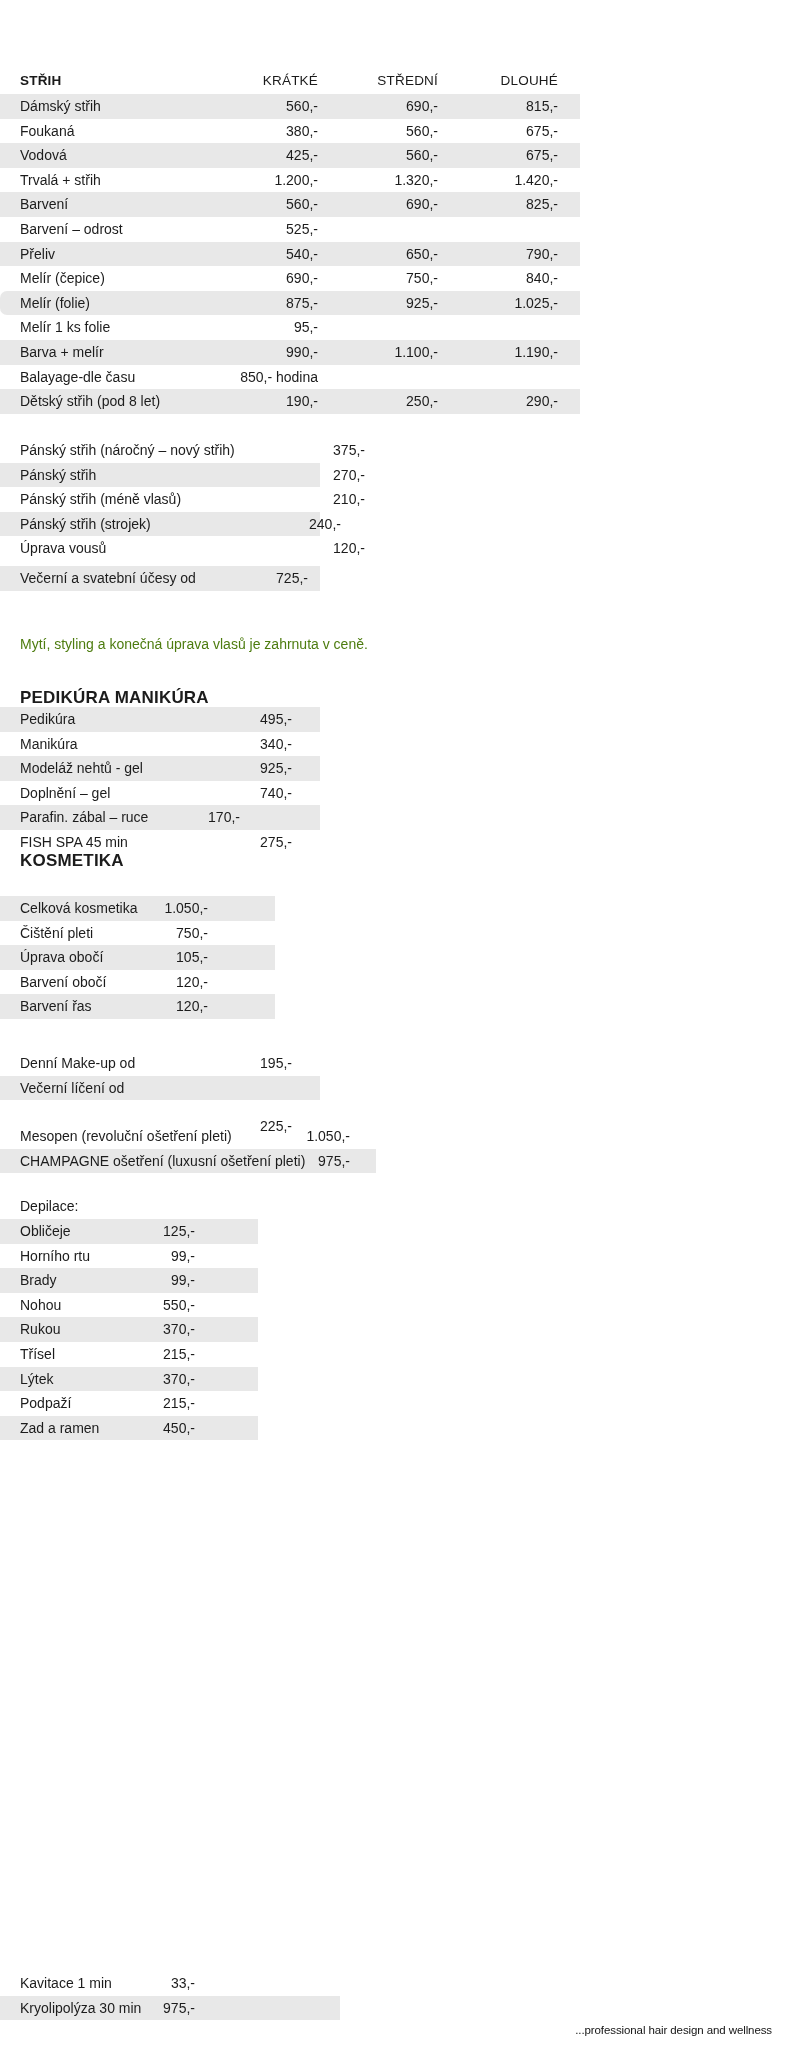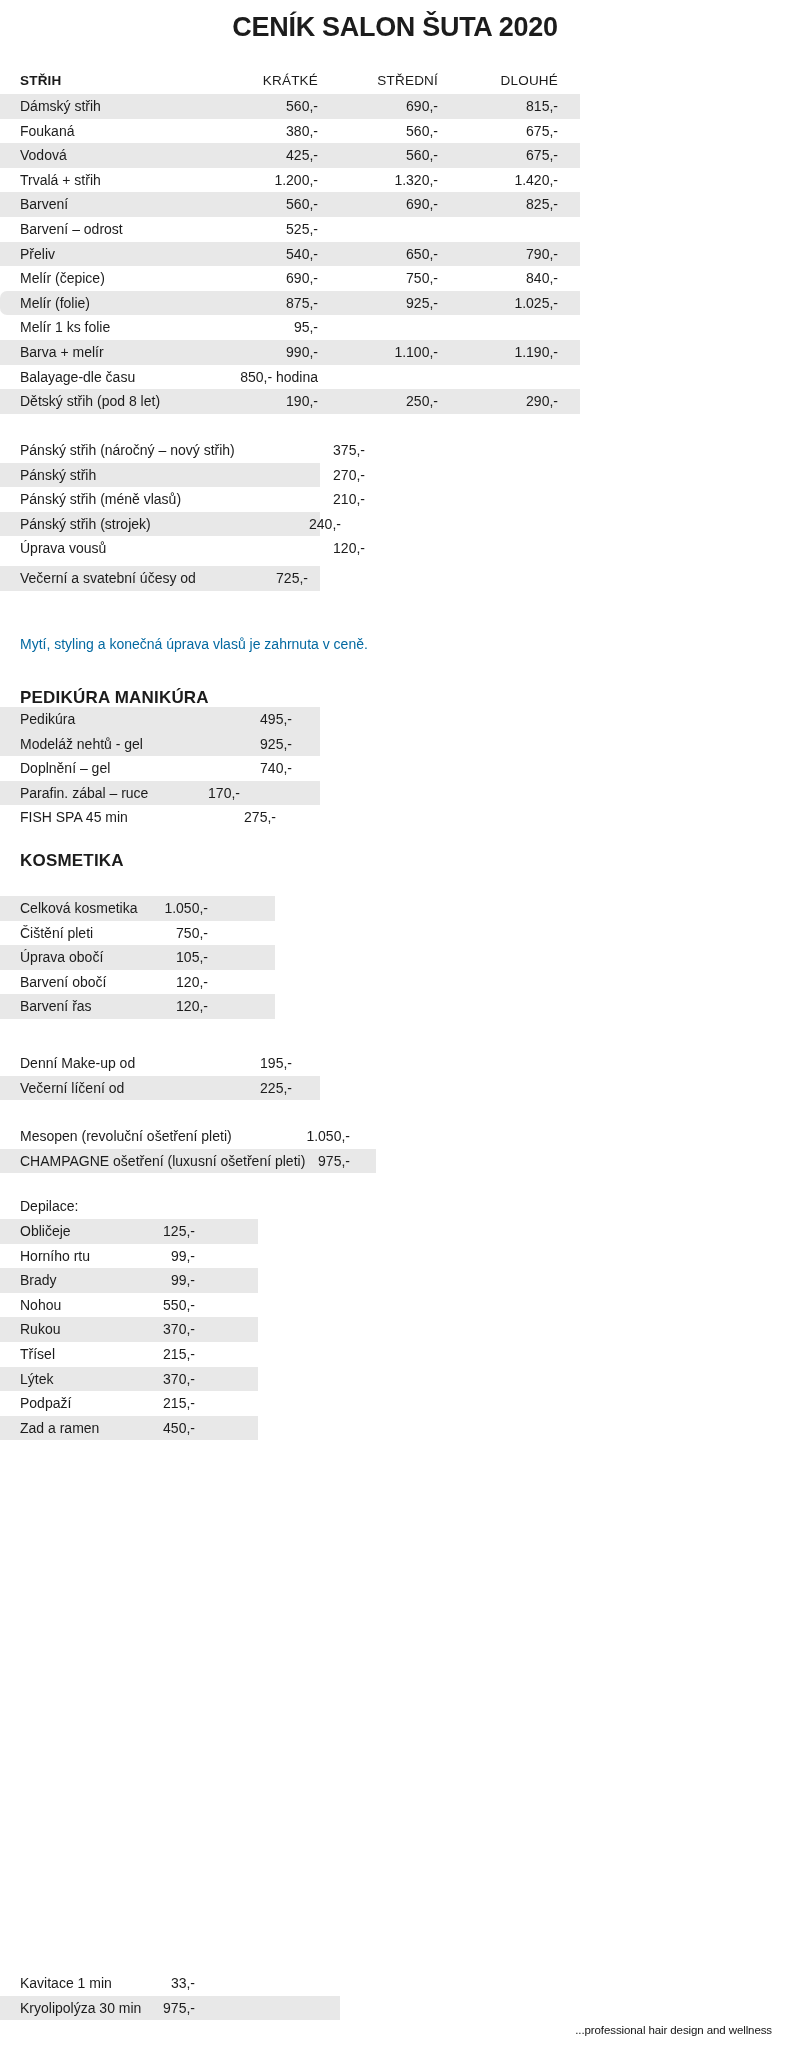--- a/index.html
+++ b/index.html
@@ -73,21 +73,21 @@
     left: 20px;
     font-size: 17px;
     font-weight: bold;
     letter-spacing: 0.2px;
     color: #1c1c1c;
   }
   .note {
     position: absolute;
     left: 20px;
     font-size: 14px;
-    color: #0369a1;
+    color: #4d7c0f;
   }
   .plainline {
     position: absolute;
     left: 20px;
     font-size: 14px;
   }
   
   .logo {
     position: absolute;
     right: 18px;
@@ -112,21 +112,20 @@
     margin-top: 2px;
     letter-spacing: -0.1px;
     white-space: nowrap;
   }
 </style>
 </head>
 <body>
 
 <div class="page">
 
-  <div class="title">CENÍK SALON ŠUTA 2020</div>
 
   <div class="rows" id="hair-table" style="top:68px;">
       <div class="headrow">
         <span class="lbl">STŘIH</span>
         <span class="c1" style="left:228px;width:90px;">KRÁTKÉ VLASY</span>
         <span class="c2" style="left:348px;width:90px;">STŘEDNÍ VLASY</span>
         <span class="c3" style="left:468px;width:90px;">DLOUHÉ VLASY</span>
       </div>
       <div class="row" style="background:linear-gradient(to right,#e8e8e8 0 580px, transparent 580px 100%);">
         <span class="lbl">Dámský střih</span>
@@ -233,35 +232,39 @@
     </div>
 
   <div class="note" style="top:636px;">Mytí, styling a konečná úprava vlasů je zahrnuta v ceně.</div>
 
   <div class="section-head" style="top:688px;">PEDIKÚRA MANIKÚRA</div>
   <div class="rows" id="pedikura-table" style="top:707px;">
       <div class="row" style="background:linear-gradient(to right,#e8e8e8 0 320px, transparent 320px 100%);">
         <span class="lbl">Pedikúra</span>
         <span class="c1" style="left:212px;width:80px;">495,-</span>
       </div>
+      <div class="row">
+        <span class="lbl">Manikúra</span>
+        <span class="c1" style="left:212px;width:80px;">340,-</span>
+      </div>
       <div class="row" style="background:linear-gradient(to right,#e8e8e8 0 320px, transparent 320px 100%);">
         <span class="lbl">Modeláž nehtů  - gel</span>
         <span class="c1" style="left:212px;width:80px;">925,-</span>
       </div>
       <div class="row">
         <span class="lbl">Doplnění – gel</span>
         <span class="c1" style="left:212px;width:80px;">740,-</span>
       </div>
       <div class="row" style="background:linear-gradient(to right,#e8e8e8 0 320px, transparent 320px 100%);">
         <span class="lbl">Parafin. zábal – ruce</span>
         <span class="c1" style="left:160px;width:80px;">170,-</span>
       </div>
       <div class="row">
         <span class="lbl">FISH SPA 45 min</span>
-        <span class="c1" style="left:196px;width:80px;text-align:right;">275,-</span>
+        <span class="c1" style="left:212px;width:80px;text-align:right;">275,-</span>
       </div>
     </div>
 
   <div class="section-head" style="top:851px;">KOSMETIKA</div>
   <div class="rows" id="kosmetika-table" style="top:896px;">
       <div class="row" style="background:linear-gradient(to right,#e8e8e8 0 275px, transparent 275px 100%);">
         <span class="lbl">Celková kosmetika</span>
         <span class="c1" style="left:128px;width:80px;">1.050,-</span>
       </div>
       <div class="row">
@@ -282,21 +285,21 @@
       </div>
     </div>
 
   <div class="rows" id="makeup-table" style="top:1051px;">
       <div class="row">
         <span class="lbl">Denní Make-up od</span>
         <span class="c1" style="left:212px;width:80px;">195,-</span>
       </div>
       <div class="row" style="background:linear-gradient(to right,#e8e8e8 0 320px, transparent 320px 100%);">
         <span class="lbl">Večerní líčení od</span>
-        <span class="c1" style="left:212px;width:80px;">225,-</span>
+        <span class="c1" style="left:212px;width:80px;margin-top:38px;">225,-</span>
       </div>
     </div>
 
   <div class="rows" id="osetreni-table" style="top:1124px;">
       <div class="row">
         <span class="lbl">Mesopen (revoluční ošetření pleti)</span>
         <span class="c1" style="left:270px;width:80px;">1.050,-</span>
       </div>
       <div class="row" style="background:linear-gradient(to right,#e8e8e8 0 376px, transparent 376px 100%);">
         <span class="lbl">CHAMPAGNE ošetření (luxusní ošetření pleti)</span>

